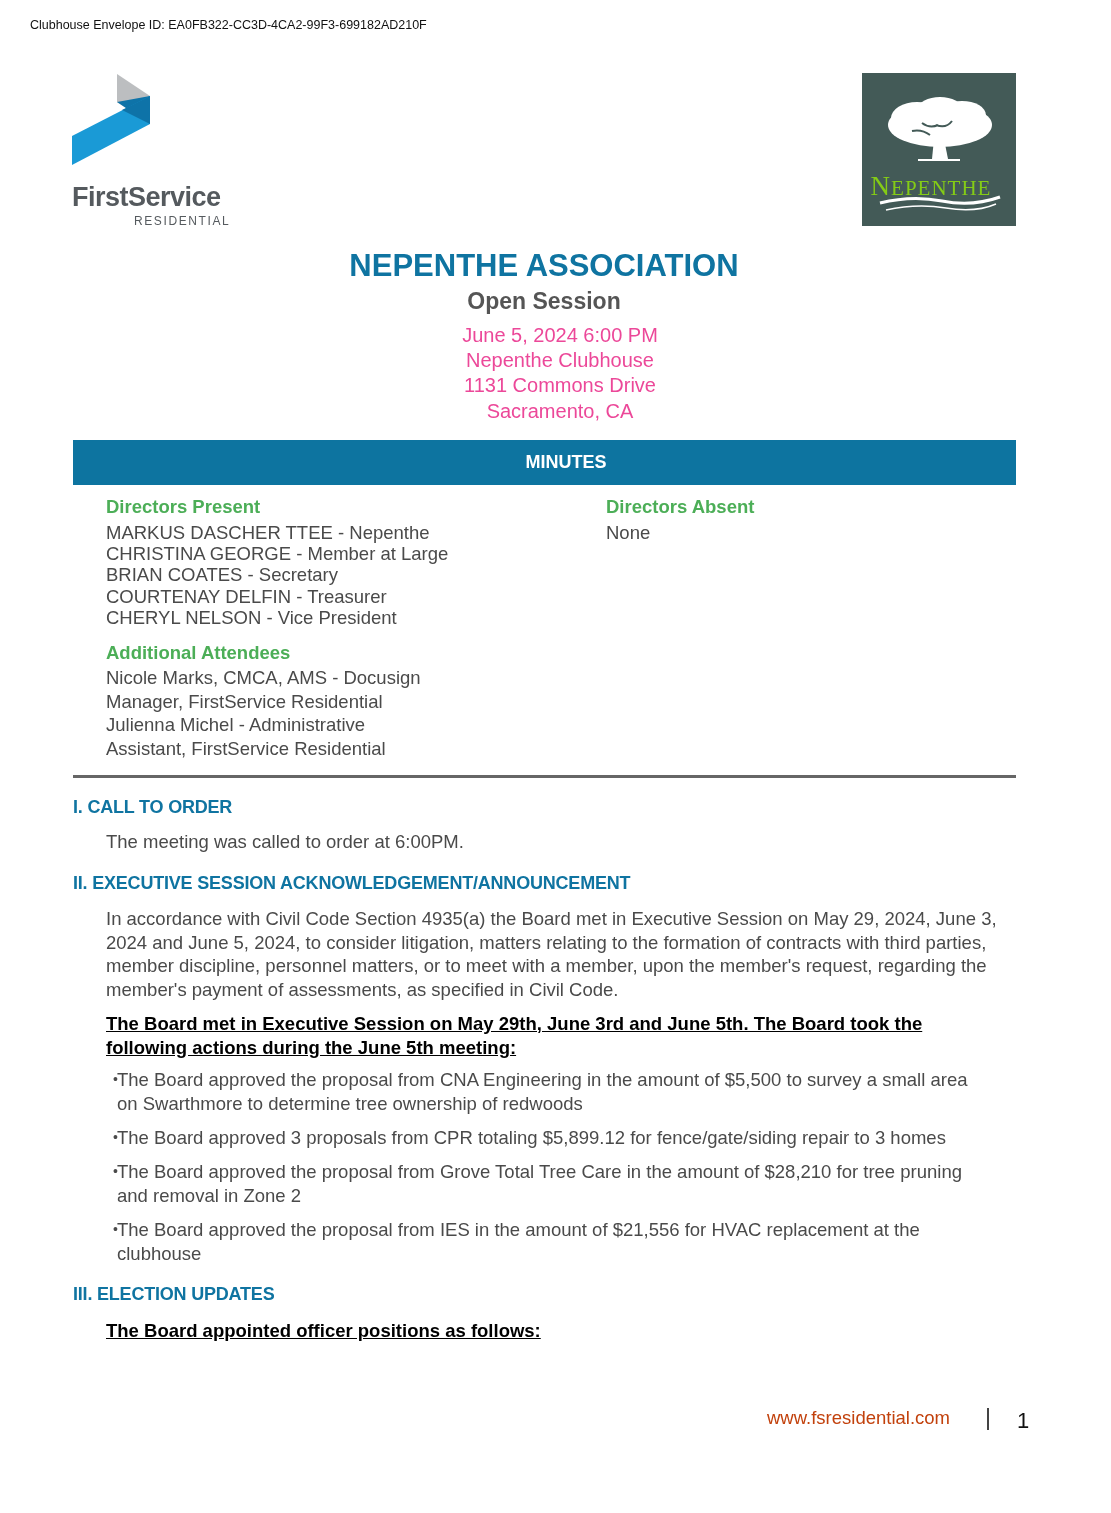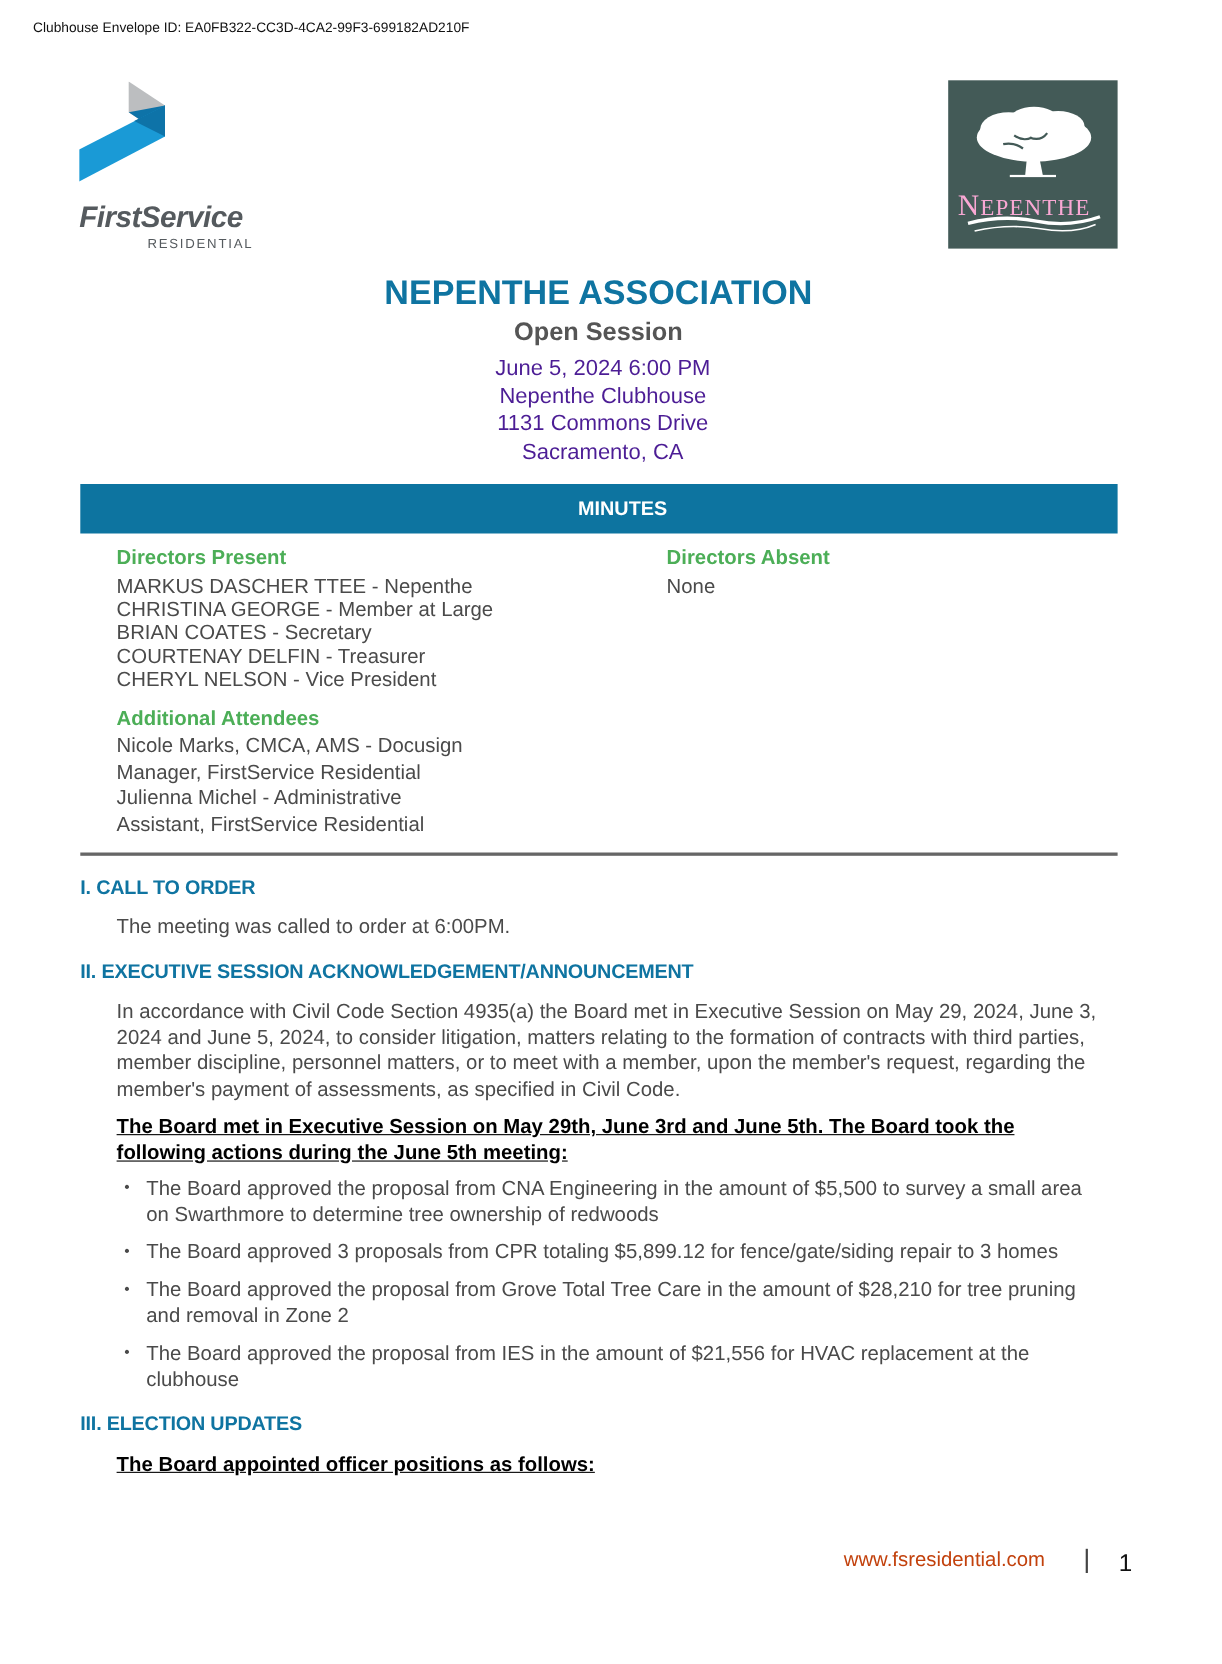--- a/index.html
+++ b/index.html
@@ -3,46 +3,46 @@
   <meta charset="utf-8">
   <style>
     * { box-sizing: border-box; margin: 0; padding: 0; }
     html, body { width: 1111px; height: 1513px; background: #ffffff; }
     body { position: relative; font-family: "Liberation Sans", sans-serif; color: #4a4a4a; overflow: hidden; }
 
     .envelope { position: absolute; left: 30px; top: 18px; font-size: 12.5px; color: #111; }
 
     .fs-logo { position: absolute; left: 72px; top: 74px; width: 160px; height: 156px; }
     .fs-logo svg { position: absolute; left: 0; top: 0; }
-    .fs-name { position: absolute; left: 0; top: 108px; font-size: 27px; font-weight: bold; color: #555a5e; letter-spacing: -0.5px; font-style: italic; }
+    .fs-name { position: absolute; left: 0; top: 108px; font-size: 27px; font-weight: bold; color: #555a5e; letter-spacing: -0.5px; }
     .fs-sub { position: absolute; left: 62px; top: 140px; font-size: 12px; color: #555a5e; letter-spacing: 1.6px; }
 
     .np-logo { position: absolute; left: 862px; top: 73px; width: 154px; height: 153px; background: #435a57; }
     .np-logo svg { position: absolute; left: 0; top: 0; }
-    .np-name { position: absolute; left: 0; width: 138px; top: 98px; text-align: center; color: #f9a8d4; font-family: "Liberation Serif", serif; font-size: 21px; letter-spacing: 1px; }
+    .np-name { position: absolute; left: 0; width: 138px; top: 98px; text-align: center; color: #84cc16; font-family: "Liberation Serif", serif; font-size: 21px; letter-spacing: 1px; }
     .np-name .big { font-size: 27px; }
 
     .title-block { position: absolute; left: 0; width: 1111px; top: 248px; text-align: center; }
     .main-title { position: absolute; left: 0; width: 1088px; top: 0; font-size: 31px; font-weight: bold; color: #0f74a1; }
     .subtitle { position: absolute; left: 0; width: 1088px; top: 40px; font-size: 23px; font-weight: bold; color: #555; }
-    .info-line { position: absolute; left: 4px; width: 1088px; font-size: 20px; color: #4c1d95; }
+    .info-line { position: absolute; left: 16px; width: 1088px; font-size: 20px; color: #ec4899; }
 
     .minutes-bar { position: absolute; left: 73px; top: 440px; width: 943px; height: 45px; background: #0d74a0; color: #fff; font-weight: bold; font-size: 18px; text-align: center; line-height: 45px; padding-left: 43px; }
 
     .label-green { position: absolute; font-size: 18.5px; font-weight: bold; color: #4cae57; }
     .att-line { position: absolute; font-size: 18.5px; color: #4a4a4a; white-space: nowrap; }
 
     .divider { position: absolute; left: 73px; top: 775px; width: 943px; height: 3px; background: #666; }
 
     .sec-head { position: absolute; left: 73px; font-size: 18px; font-weight: bold; color: #0f74a1; letter-spacing: -0.2px; }
     .para { position: absolute; left: 106px; width: 900px; font-size: 18.5px; line-height: 23.5px; color: #4a4a4a; }
     .ul-bold { font-weight: bold; text-decoration: underline; color: #000000; }
     .bullet { position: absolute; left: 113px; width: 890px; font-size: 18.5px; line-height: 23.5px; color: #4a4a4a; }
     .bullet .dot { position: absolute; left: 0; top: 0; font-size: 14px; }
-    .bullet .btext { position: absolute; left: 20px; top: 0; width: 870px; }
+    .bullet .btext { position: absolute; left: 4px; top: 0; width: 870px; }
 
     .footer-link { position: absolute; left: 767px; top: 1407px; font-size: 18.5px; color: #c2410c; text-decoration: none; }
     .footer-sep { position: absolute; left: 987px; top: 1408px; width: 2px; height: 22px; background: #444; }
     .footer-page { position: absolute; left: 1017px; top: 1408px; font-size: 22px; color: #111; }
   </style>
 </head>
 <body>
 
 <div class="envelope">Clubhouse Envelope ID: EA0FB322-CC3D-4CA2-99F3-699182AD210F</div>
 

